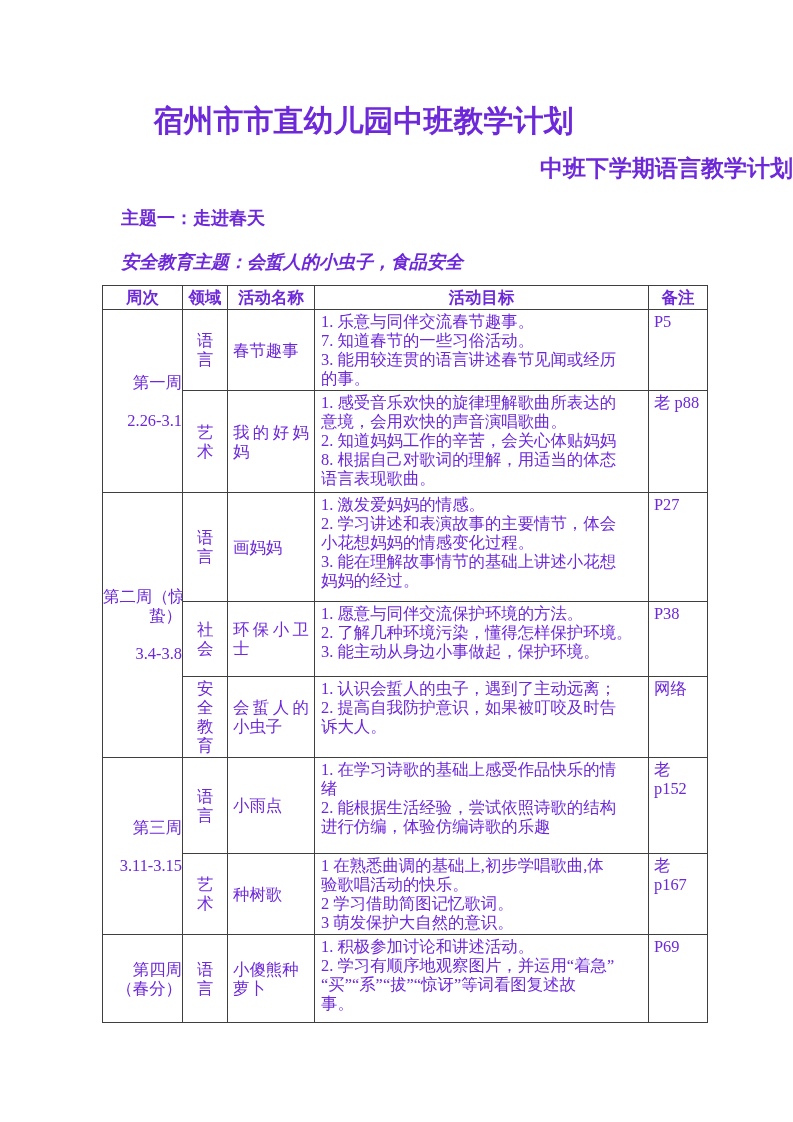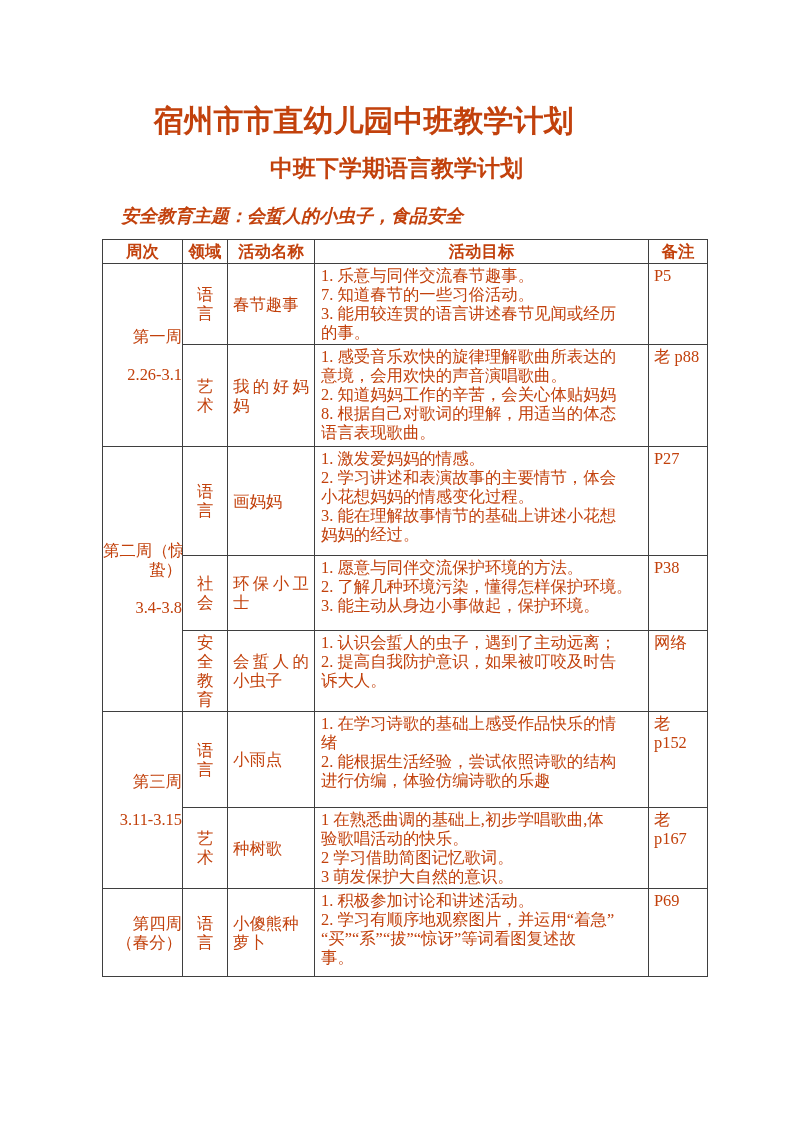--- a/index.html
+++ b/index.html
@@ -1,29 +1,29 @@
 <!DOCTYPE html>
 <html><head>
 <meta charset="utf-8">
 <style>
   html,body{margin:0;padding:0;background:#ffffff;}
   body{width:793px;height:1122px;overflow:hidden;}
   .page{
     position:relative;width:793px;height:1122px;background:#ffffff;
-    font-family:"Liberation Serif","DejaVu Serif",serif;color:#c2410c;
+    font-family:"Liberation Serif","DejaVu Serif",serif;color:#6d28d9;
     box-sizing:border-box;
   }
   .doc-title{
     margin:0;padding-top:103px;text-align:center;
     font-family:"Liberation Sans","DejaVu Sans",sans-serif;
     font-size:30px;line-height:36px;font-weight:700;
     transform:translateX(-33px);
   }
   .doc-subtitle{
-    margin:16px 0 0 0;text-align:center;
+    margin:16px 0 0 0;text-align:right;
     font-size:23px;line-height:28px;font-weight:700;
   }
   .theme-heading{
     margin:24px 0 0 121px;font-size:18px;line-height:22px;font-weight:700;
   }
   .safety-heading{
     margin:22px 0 0 121px;font-size:18px;line-height:22px;font-weight:700;font-style:italic;
   }
   table.schedule{
     margin:12px 0 8px 102px;border-collapse:collapse;table-layout:fixed;
@@ -59,20 +59,21 @@
     vertical-align:top;text-align:left;padding:2px 2px 2px 5px;
     white-space:pre-line;
   }
 </style>
 </head>
 <body>
 
 <div class="page">
   <h1 class="doc-title">宿州市市直幼儿园中班教学计划</h1>
   <h2 class="doc-subtitle">中班下学期语言教学计划</h2>
+  <div class="theme-heading">主题一：走进春天</div>
   <div class="safety-heading">安全教育主题：会蜇人的小虫子，食品安全</div>
 
   <table class="schedule">
     <colgroup>
       <col style="width:80px">
       <col style="width:45px">
       <col style="width:87px">
       <col style="width:334px">
       <col style="width:59px">
     </colgroup>

